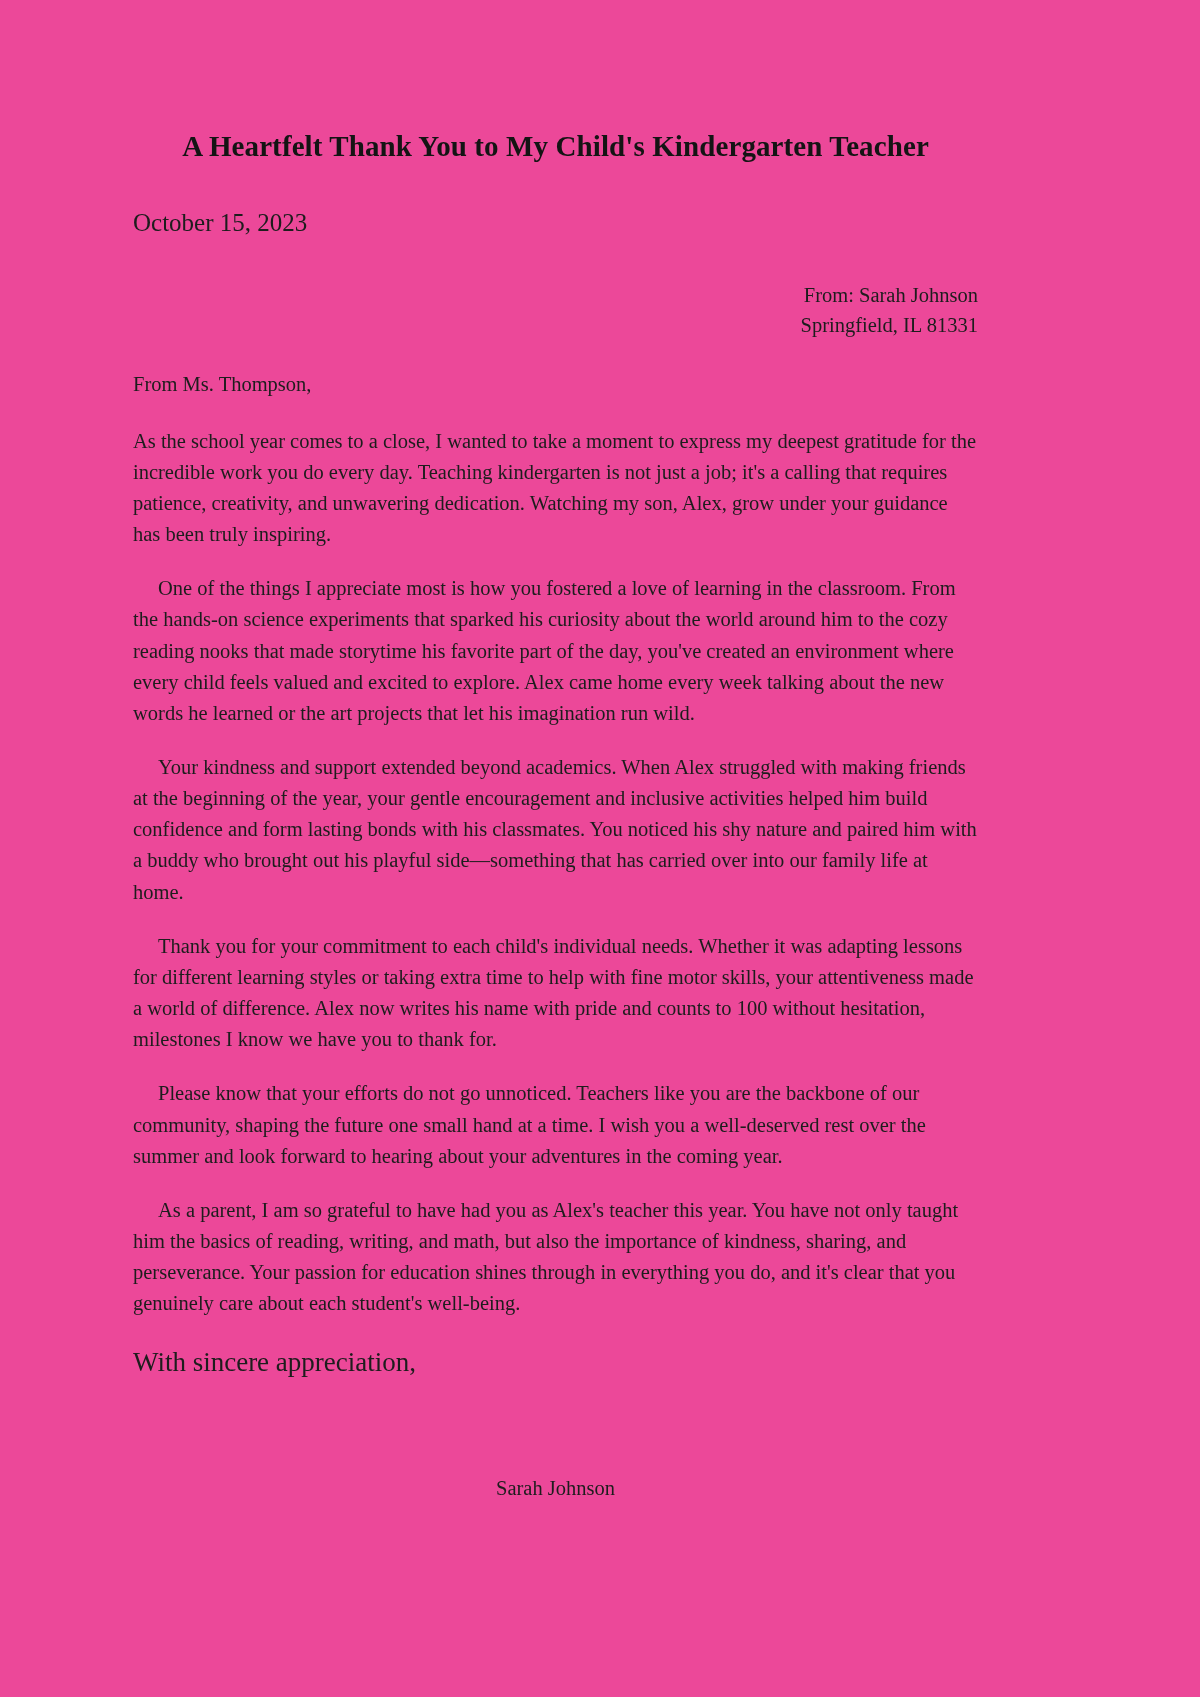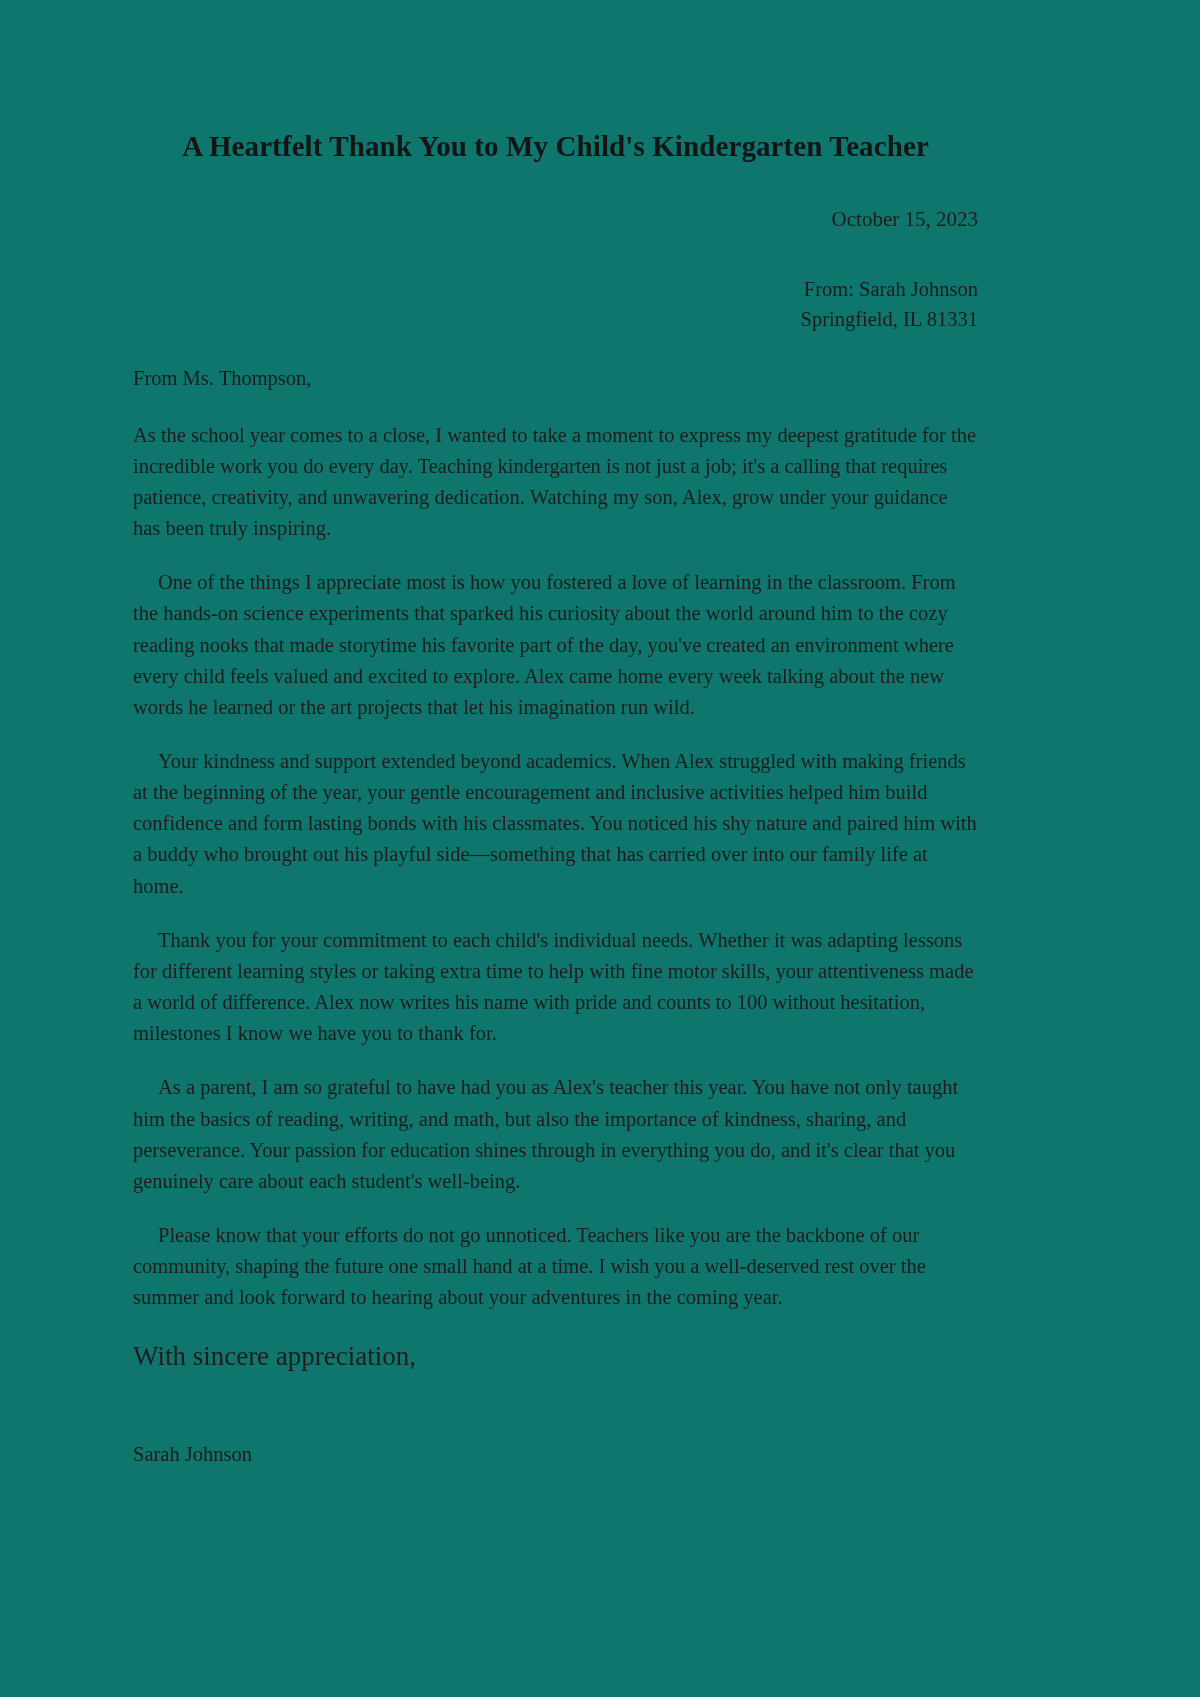--- a/index.html
+++ b/index.html
@@ -13,21 +13,21 @@
     font-family: "Liberation Serif", "DejaVu Serif", serif;
     color: #1a1a1a;
     -webkit-font-smoothing: antialiased;
   }
 
   .page {
     position: relative;
     width: 1200px;
     height: 1697px;
     margin: 0 auto;
-    background: #0f766e;
+    background: #ec4899;
     box-sizing: border-box;
     overflow: hidden;
   }
 
   .sheet {
     position: absolute;
     left: 133px;
     top: 0;
     width: 845px;
   }
@@ -37,22 +37,21 @@
     font-size: 29px;
     font-weight: bold;
     letter-spacing: 0.1px;
     margin: 0;
     padding-top: 128px;
     line-height: 1.25;
     color: #141414;
   }
 
   .date-line {
-    text-align: right;
-    font-size: 21px;
+    font-size: 25px;
     line-height: 1.5;
     margin-top: 40px;
     color: #1d1d1d;
   }
 
   .sender-block {
     margin-top: 38px;
     font-size: 20.5px;
     line-height: 1.49;
     color: #1d1d1d;
@@ -94,22 +93,22 @@
   }
 
   .closing {
     font-size: 27px;
     line-height: 1.5;
     margin-top: 6px;
     color: #1d1d1d;
   }
 
   .signature-block {
-    margin-top: 62px;
-    text-align: left;
+    margin-top: 90px;
+    text-align: center;
     font-size: 20.5px;
     line-height: 1.55;
     color: #1d1d1d;
   }
 
   .signature-block .sig-row {
     display: block;
   }
 </style>
 </head>
@@ -132,23 +131,23 @@
     <div class="body-block">
 
       <p class="para no-indent">As the school year comes to a close, I wanted to take a moment to express my deepest gratitude for the incredible work you do every day. Teaching kindergarten is not just a job; it's a calling that requires patience, creativity, and unwavering dedication. Watching my son, Alex, grow under your guidance has been truly inspiring.</p>
 
       <p class="para"><span>One of the things I appreciate most is how you fostered a love of learning in the classroom. From the </span><b>hands-on science experiments</b><span> that sparked his curiosity about the world around him to the cozy reading nooks that made storytime his favorite part of the day, you've created an environment where every child feels valued and excited to explore. Alex came home every week talking about the new words he learned or the art projects that let his imagination run wild.</span></p>
 
       <p class="para">Your kindness and support extended beyond academics. When Alex struggled with making friends at the beginning of the year, your gentle encouragement and inclusive activities helped him build confidence and form lasting bonds with his classmates. You noticed his shy nature and paired him with a buddy who brought out his playful side—something that has carried over into our family life at home.</p>
 
       <p class="para">Thank you for your commitment to each child's individual needs. Whether it was adapting lessons for different learning styles or taking extra time to help with fine motor skills, your attentiveness made a world of difference. Alex now writes his name with pride and counts to 100 without hesitation, milestones I know we have you to thank for.</p>
 
+      <p class="para">Please know that your efforts do not go unnoticed. Teachers like you are the backbone of our community, shaping the future one small hand at a time. I wish you a well-deserved rest over the summer and look forward to hearing about your adventures in the coming year.</p>
+
       <p class="para">As a parent, I am so grateful to have had you as Alex's teacher this year. You have not only taught him the basics of reading, writing, and math, but also the importance of kindness, sharing, and perseverance. Your passion for education shines through in everything you do, and it's clear that you genuinely care about each student's well-being.</p>
-
-      <p class="para">Please know that your efforts do not go unnoticed. Teachers like you are the backbone of our community, shaping the future one small hand at a time. I wish you a well-deserved rest over the summer and look forward to hearing about your adventures in the coming year.</p>
 
     </div>
 
     <div class="closing">With sincere appreciation,</div>
 
     <div class="signature-block">
       <span class="sig-row">Sarah Johnson</span>
     </div>
 
   </div>

